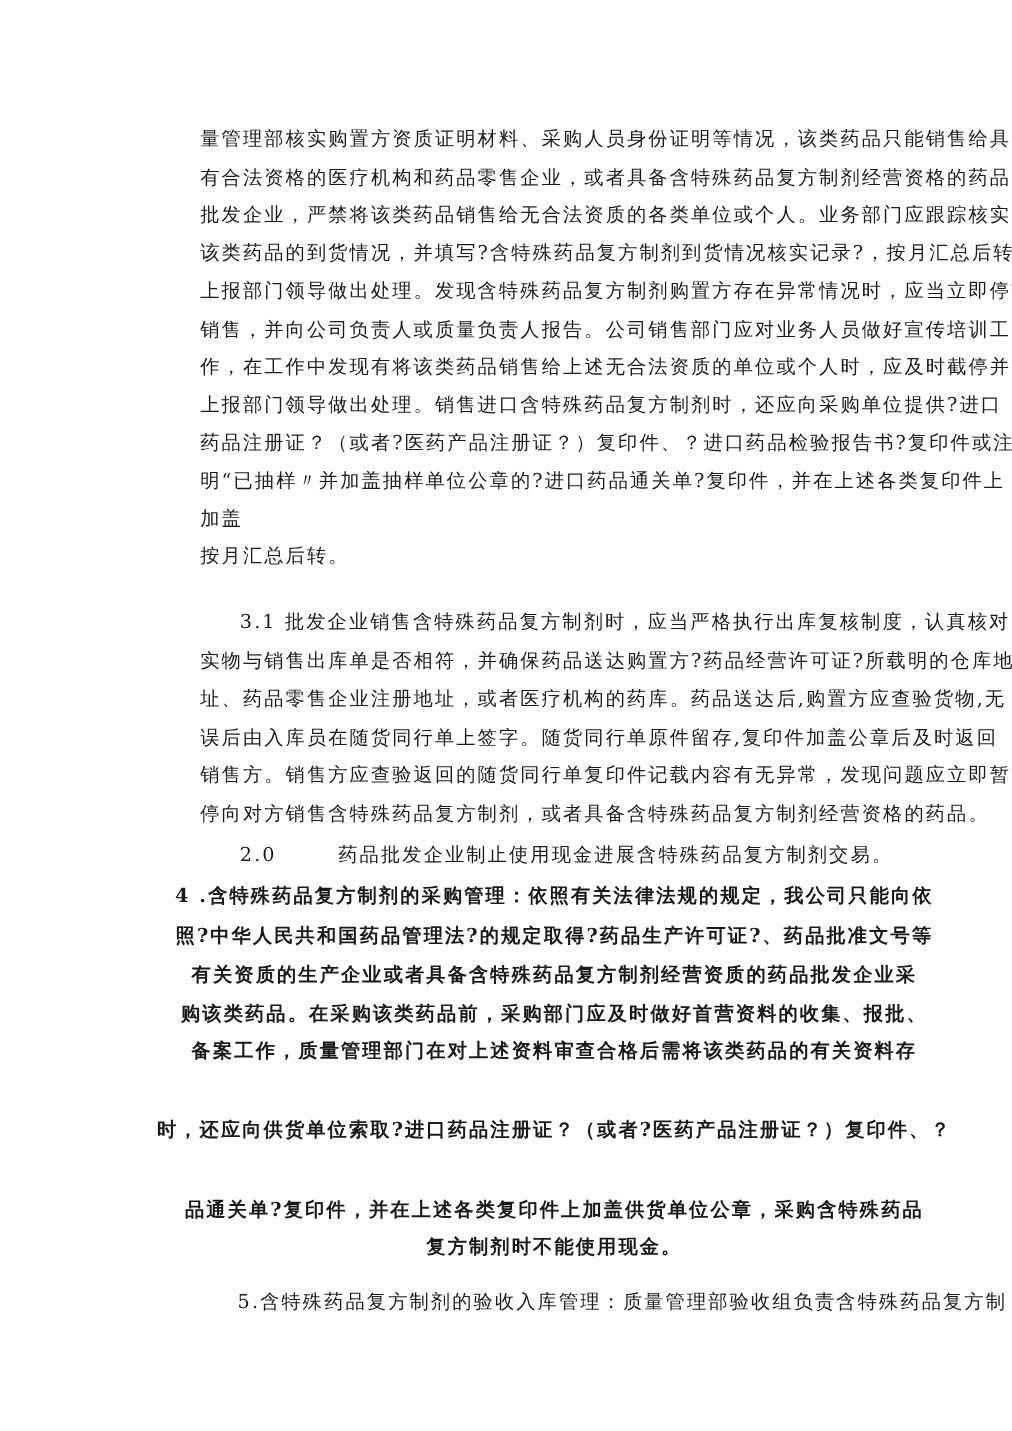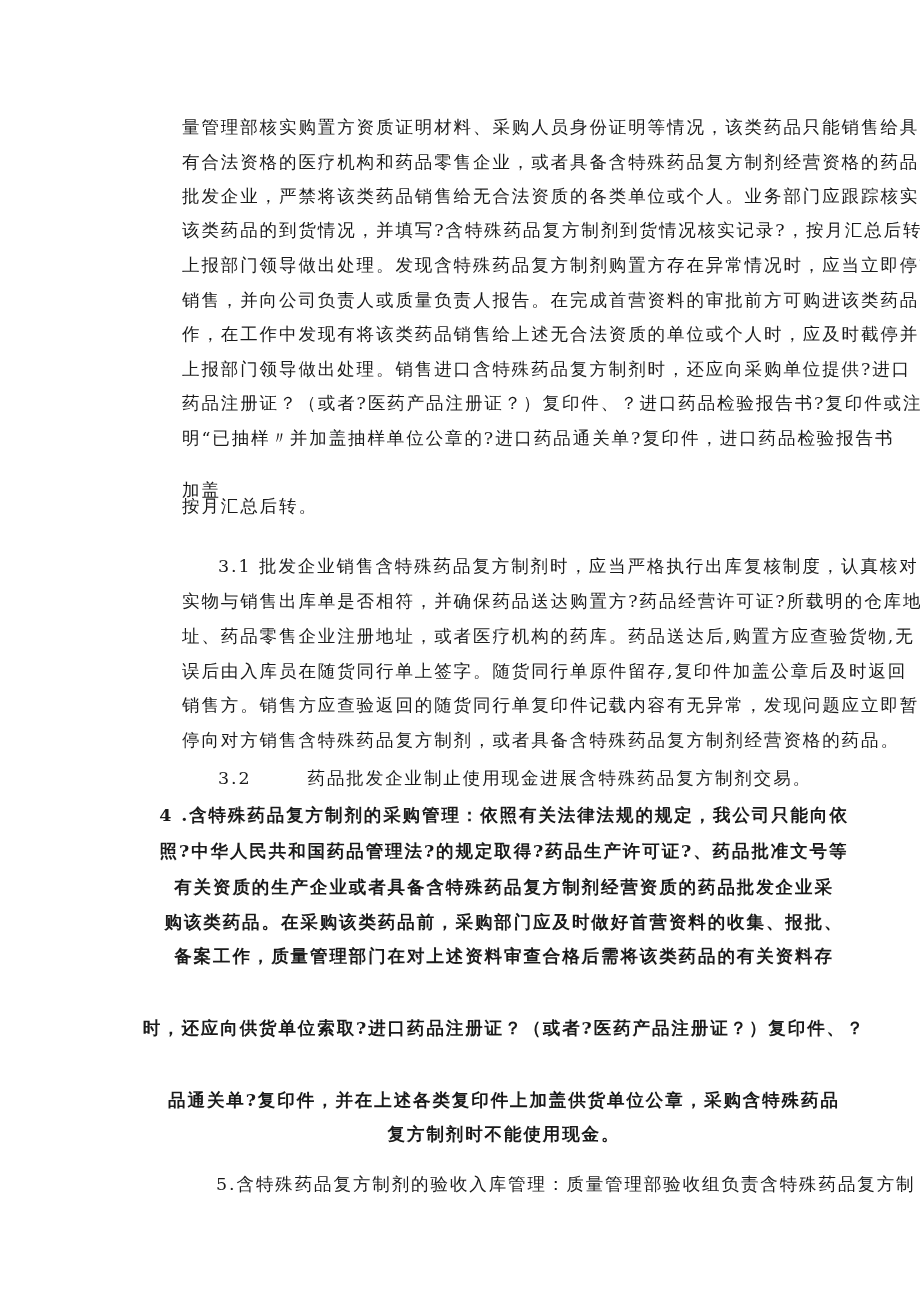--- a/index.html
+++ b/index.html
@@ -14,37 +14,37 @@
 </head>
 <body>
 
 <div class="page">
 
   <div class="line l" style="top:116px">量管理部核实购置方资质证明材料、采购人员身份证明等情况，该类药品只能销售给具</div>
   <div class="line l" style="top:151px">有合法资格的医疗机构和药品零售企业，或者具备含特殊药品复方制剂经营资格的药品</div>
   <div class="line l" style="top:185px">批发企业，严禁将该类药品销售给无合法资质的各类单位或个人。业务部门应跟踪核实</div>
   <div class="line l" style="top:219px">该类药品的到货情况，并填写?含特殊药品复方制剂到货情况核实记录?，按月汇总后转</div>
   <div class="line l" style="top:254px">上报部门领导做出处理。发现含特殊药品复方制剂购置方存在异常情况时，应当立即停顿</div>
-  <div class="line l" style="top:289px">销售，并向公司负责人或质量负责人报告。在完成首营资料的审批前方可购进该类药品</div>
+  <div class="line l" style="top:289px">销售，并向公司负责人或质量负责人报告。公司销售部门应对业务人员做好宣传培训工</div>
   <div class="line l" style="top:323px">作，在工作中发现有将该类药品销售给上述无合法资质的单位或个人时，应及时截停并</div>
   <div class="line l" style="top:358px">上报部门领导做出处理。销售进口含特殊药品复方制剂时，还应向采购单位提供?进口</div>
   <div class="line l" style="top:392px">药品注册证？（或者?医药产品注册证？）复印件、？进口药品检验报告书?复印件或注</div>
-  <div class="line l" style="top:427px">明“已抽样〃并加盖抽样单位公章的?进口药品通关单?复印件，进口药品检验报告书</div>
-  <div class="line l" style="top:479px">加盖</div>
+  <div class="line l" style="top:427px">明“已抽样〃并加盖抽样单位公章的?进口药品通关单?复印件，并在上述各类复印件上</div>
+  <div class="line l" style="top:461px">加盖</div>
   <div class="line l" style="top:495px">按月汇总后转。</div>
 
   <div class="line" style="top:555px; left:174px">3.1 批发企业销售含特殊药品复方制剂时，应当严格执行出库复核制度，认真核对</div>
   <div class="line l" style="top:590px">实物与销售出库单是否相符，并确保药品送达购置方?药品经营许可证?所载明的仓库地</div>
   <div class="line l" style="top:625px">址、药品零售企业注册地址，或者医疗机构的药库。药品送达后,购置方应查验货物,无</div>
   <div class="line l" style="top:660px">误后由入库员在随货同行单上签字。随货同行单原件留存,复印件加盖公章后及时返回</div>
   <div class="line l" style="top:694px">销售方。销售方应查验返回的随货同行单复印件记载内容有无异常，发现问题应立即暂</div>
   <div class="line l" style="top:729px">停向对方销售含特殊药品复方制剂，或者具备含特殊药品复方制剂经营资格的药品。</div>
 
   <div class="line" style="top:767px; left:174px">
-    <span>3.2</span><span class="gap"></span><span>药品批发企业制止使用现金进展含特殊药品复方制剂交易。</span>
+    <span>2.0</span><span class="gap"></span><span>药品批发企业制止使用现金进展含特殊药品复方制剂交易。</span>
   </div>
 
   <div class="line c" style="top:804px">4 .含特殊药品复方制剂的采购管理：依照有关法律法规的规定，我公司只能向依</div>
   <div class="line c" style="top:840px">照?中华人民共和国药品管理法?的规定取得?药品生产许可证?、药品批准文号等</div>
   <div class="line c" style="top:876px">有关资质的生产企业或者具备含特殊药品复方制剂经营资质的药品批发企业采</div>
   <div class="line c" style="top:911px">购该类药品。在采购该类药品前，采购部门应及时做好首营资料的收集、报批、</div>
   <div class="line c" style="top:945px">备案工作，质量管理部门在对上述资料审查合格后需将该类药品的有关资料存</div>
   <div class="line c" style="top:1017px">时，还应向供货单位索取?进口药品注册证？（或者?医药产品注册证？）复印件、？</div>
   <div class="line c" style="top:1089px">品通关单?复印件，并在上述各类复印件上加盖供货单位公章，采购含特殊药品</div>
   <div class="line c" style="top:1123px">复方制剂时不能使用现金。</div>

